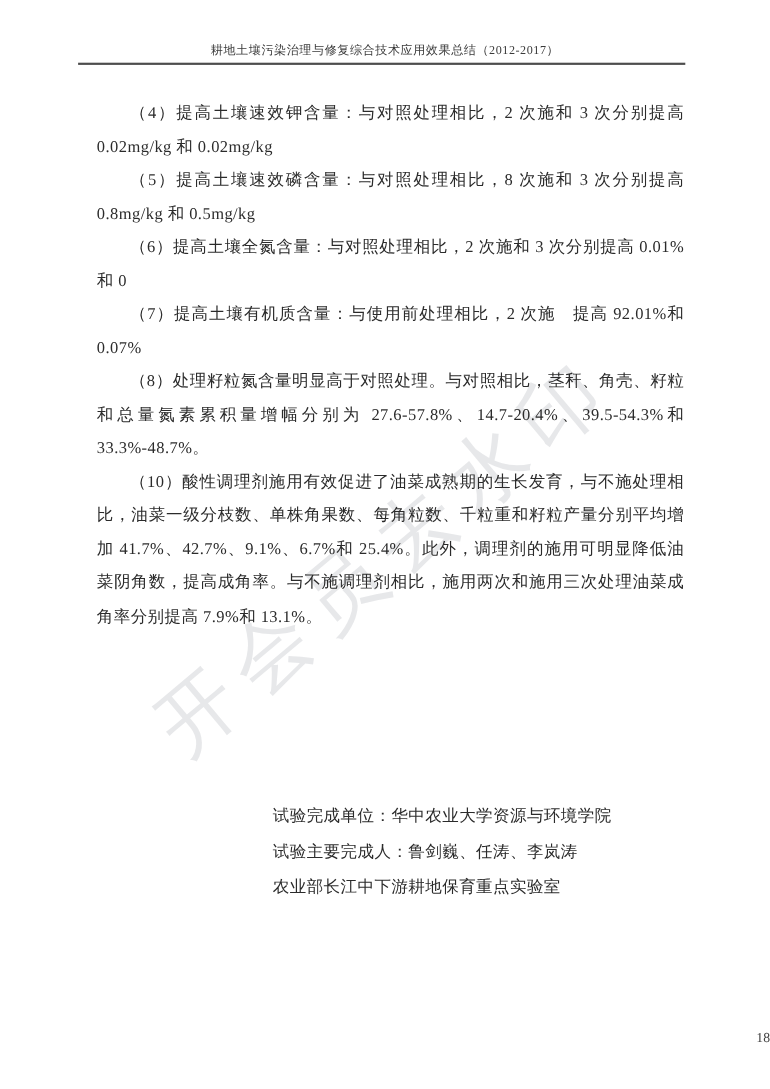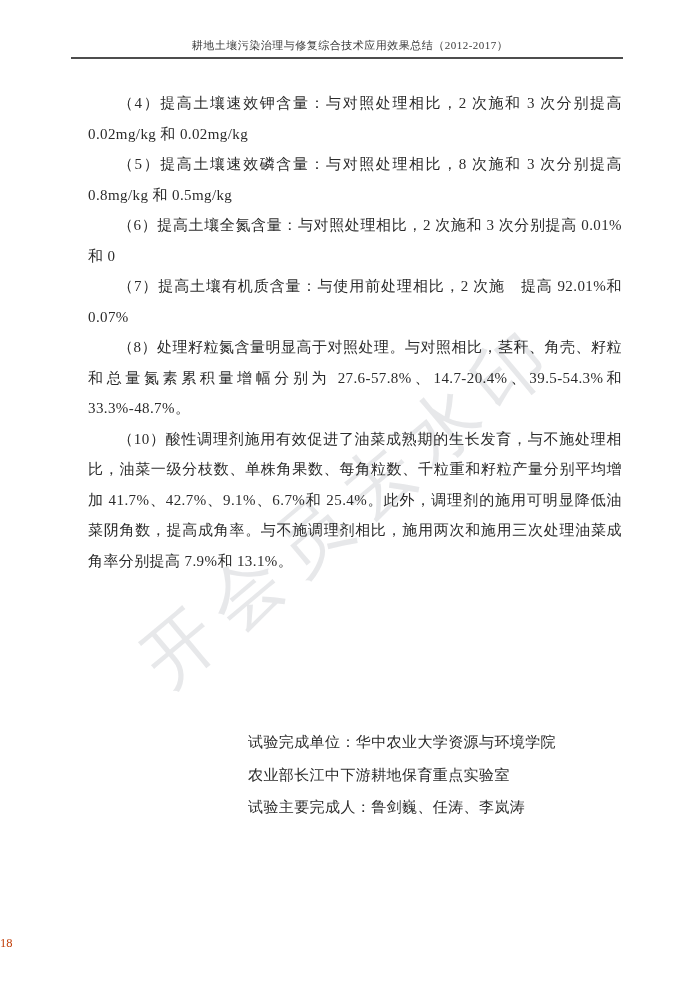--- a/index.html
+++ b/index.html
@@ -81,23 +81,23 @@
   .signature p {
     margin: 0;
   }
 
   
   .page-number {
     position: absolute;
     top: 936px;
     left: 0;
     width: 100%;
-    text-align: left;
+    text-align: right;
     font-size: 12.5px;
-    color: #c2410c;
+    color: #404040;
   }
 </style>
 </head>
 <body>
 
 <div class="page">
 
   <div class="watermark">开会员去水印</div>
 
   <div class="header-title">耕地土壤污染治理与修复综合技术应用效果总结（2012-2017）</div>
@@ -107,19 +107,19 @@
     <p>（4）提高土壤速效钾含量：与对照处理相比，2 次施和 3 次分别提高 0.02mg/kg 和 0.02mg/kg</p>
     <p>（5）提高土壤速效磷含量：与对照处理相比，8 次施和 3 次分别提高 0.8mg/kg 和 0.5mg/kg</p>
     <p>（6）提高土壤全氮含量：与对照处理相比，2 次施和 3 次分别提高 0.01%和 0</p>
     <p>（7）提高土壤有机质含量：与使用前处理相比，2 次施　提高 92.01%和 0.07%</p>
     <p>（8）处理籽粒氮含量明显高于对照处理。与对照相比，茎秆、角壳、籽粒和总量氮素累积量增幅分别为 27.6-57.8%、14.7-20.4%、39.5-54.3%和 33.3%-48.7%。</p>
     <p>（10）酸性调理剂施用有效促进了油菜成熟期的生长发育，与不施处理相比，油菜一级分枝数、单株角果数、每角粒数、千粒重和籽粒产量分别平均增加 41.7%、42.7%、9.1%、6.7%和 25.4%。此外，调理剂的施用可明显降低油菜阴角数，提高成角率。与不施调理剂相比，施用两次和施用三次处理油菜成角率分别提高 7.9%和 13.1%。</p>
   </div>
 
   <div class="signature">
     <p>试验完成单位：华中农业大学资源与环境学院</p>
+    <p>试验主要完成人：鲁剑巍、任涛、李岚涛</p>
     <p>农业部长江中下游耕地保育重点实验室</p>
-    <p>试验主要完成人：鲁剑巍、任涛、李岚涛</p>
   </div>
 
   <div class="page-number">18</div>
 
 </div>
 
 </body></html>

